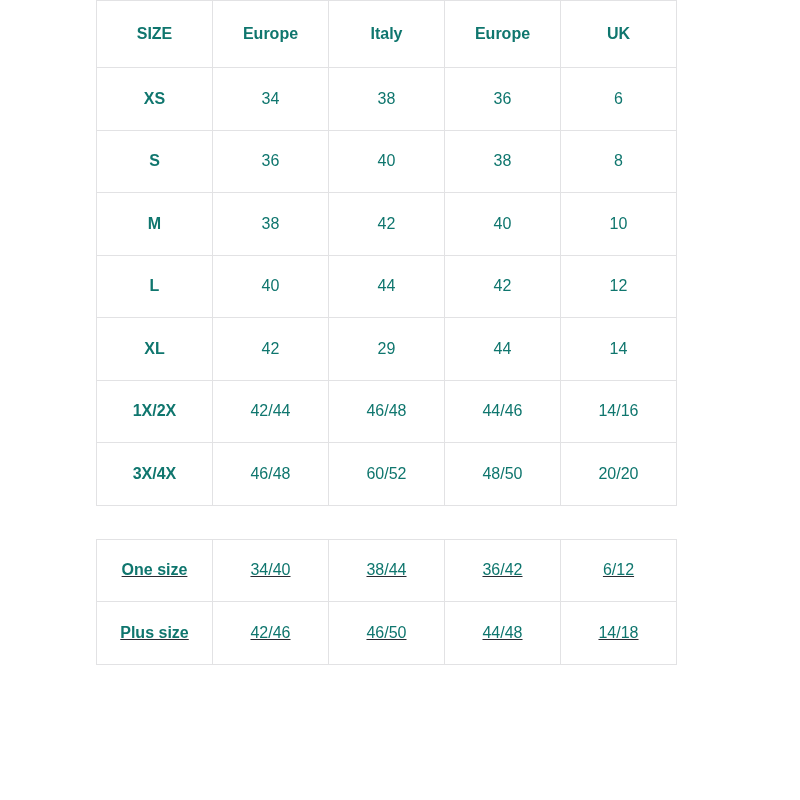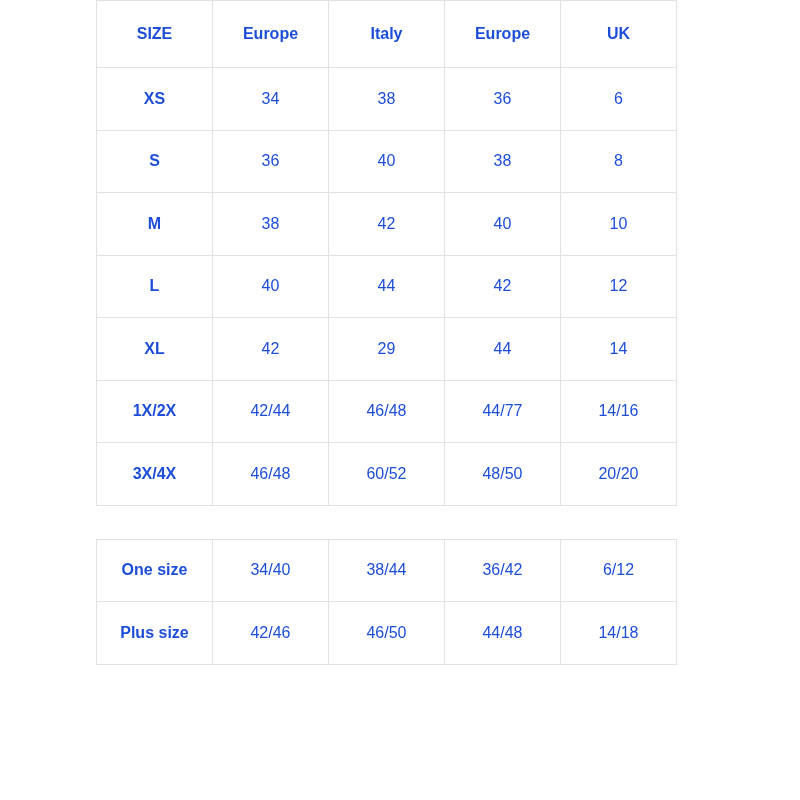--- a/index.html
+++ b/index.html
@@ -26,21 +26,21 @@
     width: 580px;
     margin: 0 0 0 96px;
   }
   table.size-table td,
   table.size-table th {
     border: 1px solid #e2e2e4;
     text-align: center;
     vertical-align: middle;
     font-size: 16px;
     font-weight: 400;
-    color: #1d4ed8;
+    color: #0f766e;
     padding: 0;
   }
   table.main-table col.c0 { width: 116px; }
   table.main-table col.c1 { width: 116px; }
   table.main-table col.c2 { width: 116px; }
   table.main-table col.c3 { width: 116px; }
   table.main-table col.c4 { width: 116px; }
 
   table.main-table th,
   table.main-table td.rowhead {
@@ -52,21 +52,21 @@
   .spacer {
     height: 33px;
   }
 
   table.second-table { width: 580px; }
   table.second-table col.c0 { width: 116px; }
   table.second-table col.c1 { width: 116px; }
   table.second-table col.c2 { width: 116px; }
   table.second-table col.c3 { width: 116px; }
   table.second-table col.c4 { width: 116px; }
-  table.second-table tr { height: 62.5px; }
+  table.second-table tr { height: 62.5px; text-decoration: underline; }
   table.second-table td.rowhead { font-weight: 700; }
 </style>
 </head>
 <body>
 
 <div class="page">
 
   <table class="size-table main-table">
     <colgroup>
       <col class="c0">
@@ -117,21 +117,21 @@
         <td class="rowhead">XL</td>
         <td>42</td>
         <td>29</td>
         <td>44</td>
         <td>14</td>
       </tr>
       <tr>
         <td class="rowhead">1X/2X</td>
         <td>42/44</td>
         <td>46/48</td>
-        <td>44/77</td>
+        <td>44/46</td>
         <td>14/16</td>
       </tr>
       <tr>
         <td class="rowhead">3X/4X</td>
         <td>46/48</td>
         <td>60/52</td>
         <td>48/50</td>
         <td>20/20</td>
       </tr>
     </tbody>

